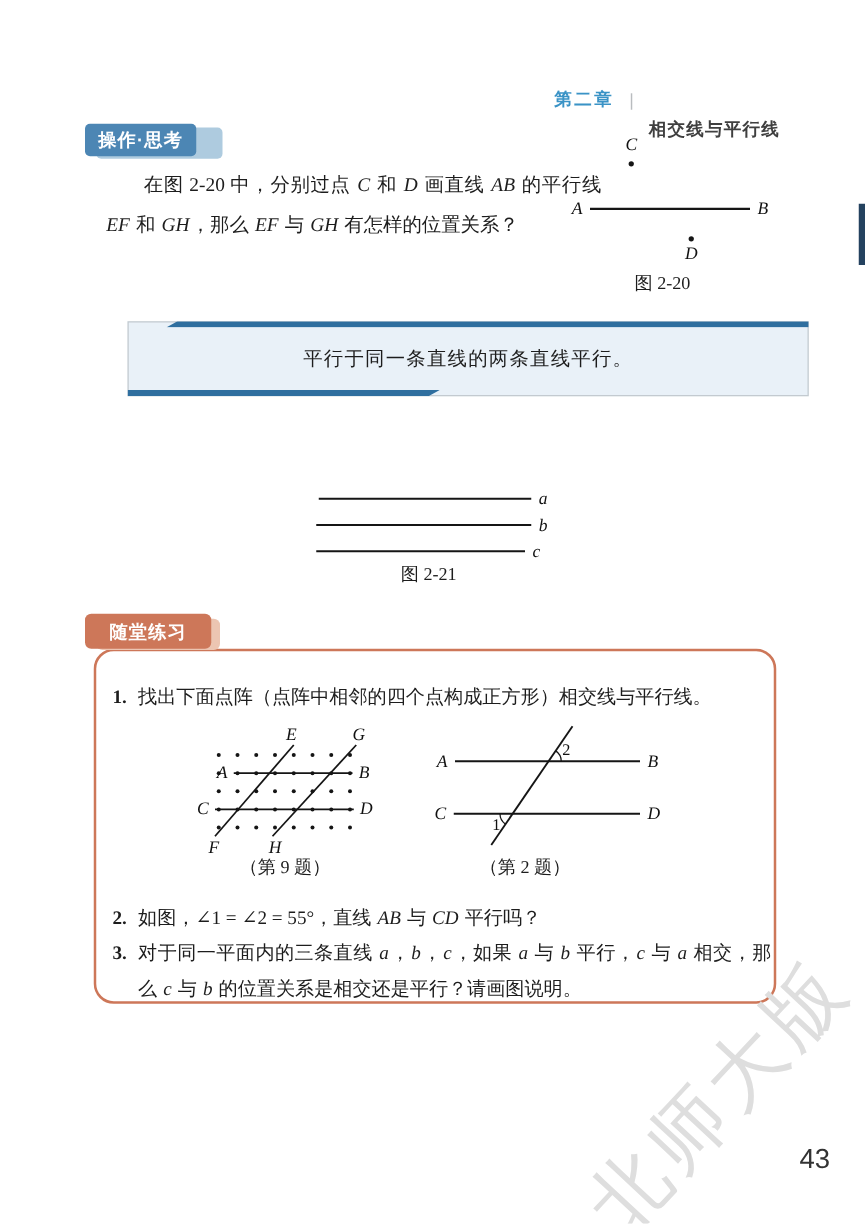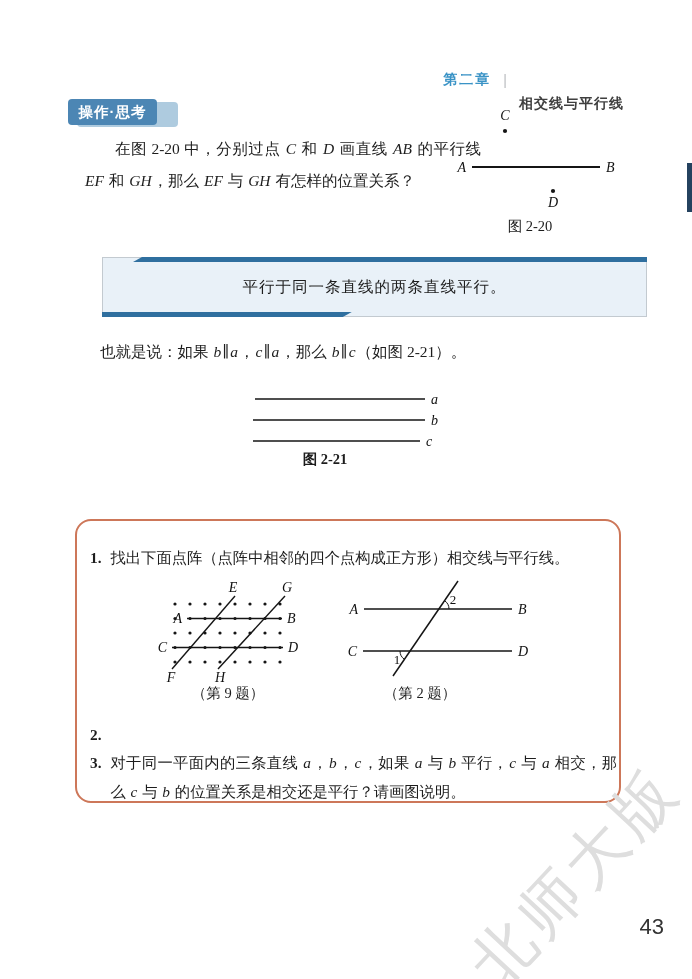--- a/index.html
+++ b/index.html
@@ -96,32 +96,35 @@
     <text class="flbl" x="113" y="103" text-anchor="middle">D</text>
   </svg>
   <div class="fig-caption" style="left:485px;top:217px;width:90px;">图 2-20</div>
 
   <div class="key-box">
     <div class="accent-top"></div>
     <div class="accent-bottom"></div>
     <div class="key-text">平行于同一条直线的两条直线平行。</div>
   </div>
 
-  <div class="statement"><span>也就是说：如果 </span><span class="it">b</span><span>∥</span><span class="it">a</span><span>，</span><span class="it">c</span><span>∥</span><span class="it">a</span><span>，那么 </span><span class="it">b</span><span>∥</span><span class="it">c</span><span>（如图 2-21）。</span></div>
 
   <svg style="left:240px;top:388px;" width="225" height="68" viewBox="0 0 225 68">
     <line class="fline" x1="15" y1="11" x2="185" y2="11" stroke-width="1.6"></line>
     <text class="flbl" x="191" y="15.5">a</text>
     <line class="fline" x1="13" y1="32" x2="185" y2="32" stroke-width="1.6"></line>
     <text class="flbl" x="191" y="36.5">b</text>
     <line class="fline" x1="13" y1="53" x2="180" y2="53" stroke-width="1.6"></line>
     <text class="flbl" x="186" y="57.5">c</text>
   </svg>
-  <div class="fig-caption" style="left:280px;top:450px;width:90px;font-weight:bold;">图 2-21</div>
-
+  <div class="fig-caption" style="left:298px;top:450px;width:90px;">图 2-21</div>
+
+  <div class="pr-badge">
+    <div class="back"></div>
+    <div class="front">随堂练习</div>
+  </div>
   <div class="pr-box"></div>
 
   <div class="ex-row ex1">
     <span class="num">1.</span>
     <span><span>找出下面点阵（点阵中相邻的四个点构成正方形）相交线与平行线。</span></span>
   </div>
 
   <svg style="left:140px;top:581px;" width="190" height="103" viewBox="0 0 190 103">
     <g>
         <circle cx="35" cy="23" r="1.6" class="fdot"></circle>
@@ -190,20 +193,21 @@
     <text class="flbl" x="178" y="37.5" text-anchor="start">B</text>
     <text class="flbl" x="17" y="79.5" text-anchor="end">C</text>
     <text class="flbl" x="178" y="79.5" text-anchor="start">D</text>
     <text class="fnum" x="113" y="28" text-anchor="middle">2</text>
     <text class="fnum" x="57" y="88" text-anchor="middle">1</text>
   </svg>
   <div class="fig-caption" style="left:355px;top:684px;width:130px;">（第 2 题）</div>
 
   <div class="ex-row ex2">
     <span class="num">2.</span>
+    <span><span>如图，∠1 = ∠2 = 55°，直线 </span><span class="it">AB</span><span> 与 </span><span class="it">CD</span><span> 平行吗？</span></span>
   </div>
 
   <div class="ex-row ex3">
     <span class="num">3.</span>
     <span><span>对于同一平面内的三条直线 </span><span class="it">a</span><span>，</span><span class="it">b</span><span>，</span><span class="it">c</span><span>，如果 </span><span class="it">a</span><span> 与 </span><span class="it">b</span><span> 平行，</span><span class="it">c</span><span> 与 </span><span class="it">a</span><span> 相交，那么 </span><span class="it">c</span><span> 与 </span><span class="it">b</span><span> 的位置关系是相交还是平行？请画图说明。</span></span>
   </div>
 
   <div class="watermark">北师大版</div>
   <div class="page-num">43</div>
 

